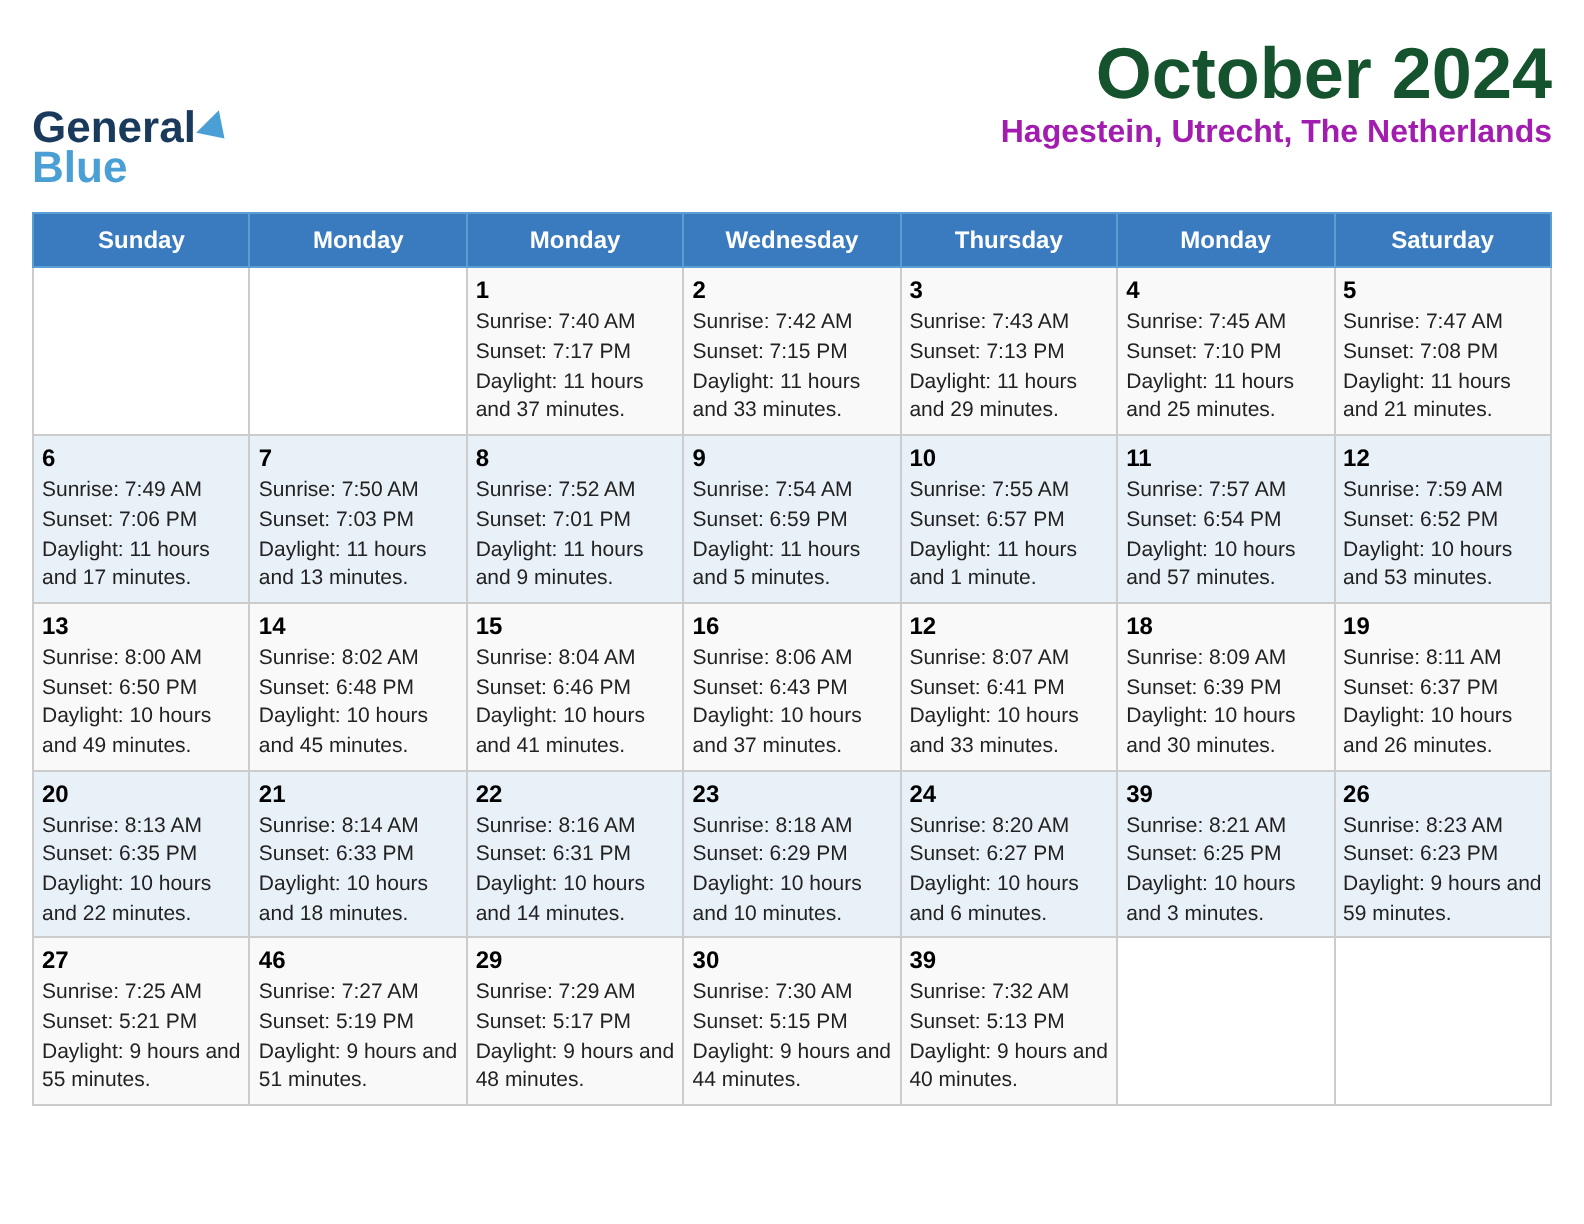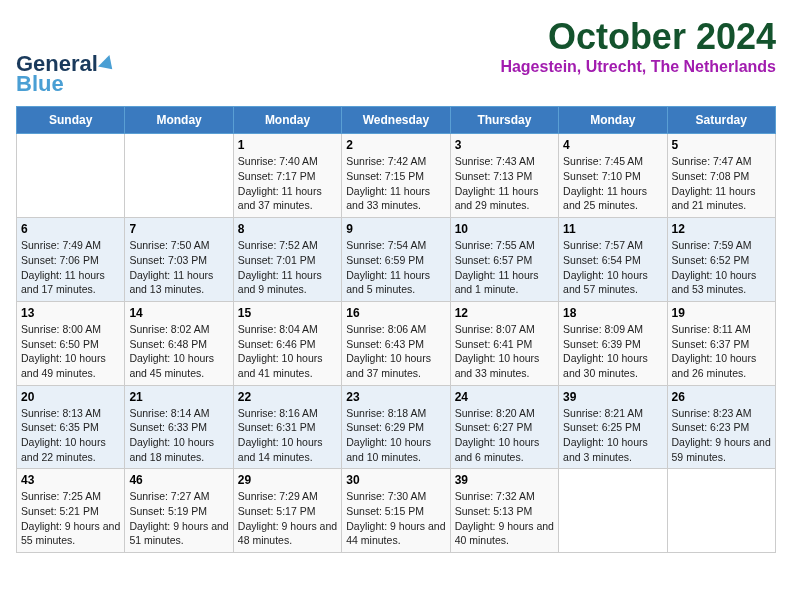--- a/index.html
+++ b/index.html
@@ -137,21 +137,21 @@
       <tr>
         <td><span class="day-num">20</span><span class="cell-text">Sunrise: 8:13 AM<br>Sunset: 6:35 PM<br>Daylight: 10 hours and 22 minutes.</span></td>
         <td><span class="day-num">21</span><span class="cell-text">Sunrise: 8:14 AM<br>Sunset: 6:33 PM<br>Daylight: 10 hours and 18 minutes.</span></td>
         <td><span class="day-num">22</span><span class="cell-text">Sunrise: 8:16 AM<br>Sunset: 6:31 PM<br>Daylight: 10 hours and 14 minutes.</span></td>
         <td><span class="day-num">23</span><span class="cell-text">Sunrise: 8:18 AM<br>Sunset: 6:29 PM<br>Daylight: 10 hours and 10 minutes.</span></td>
         <td><span class="day-num">24</span><span class="cell-text">Sunrise: 8:20 AM<br>Sunset: 6:27 PM<br>Daylight: 10 hours and 6 minutes.</span></td>
         <td><span class="day-num">39</span><span class="cell-text">Sunrise: 8:21 AM<br>Sunset: 6:25 PM<br>Daylight: 10 hours and 3 minutes.</span></td>
         <td><span class="day-num">26</span><span class="cell-text">Sunrise: 8:23 AM<br>Sunset: 6:23 PM<br>Daylight: 9 hours and 59 minutes.</span></td>
       </tr>
       <tr>
-        <td><span class="day-num">43</span><span class="cell-text">Sunrise: 7:25 AM<br>Sunset: 5:21 PM<br>Daylight: 9 hours and 55 minutes.</span></td>
+        <td><span class="day-num">27</span><span class="cell-text">Sunrise: 7:25 AM<br>Sunset: 5:21 PM<br>Daylight: 9 hours and 55 minutes.</span></td>
         <td><span class="day-num">46</span><span class="cell-text">Sunrise: 7:27 AM<br>Sunset: 5:19 PM<br>Daylight: 9 hours and 51 minutes.</span></td>
         <td><span class="day-num">29</span><span class="cell-text">Sunrise: 7:29 AM<br>Sunset: 5:17 PM<br>Daylight: 9 hours and 48 minutes.</span></td>
         <td><span class="day-num">30</span><span class="cell-text">Sunrise: 7:30 AM<br>Sunset: 5:15 PM<br>Daylight: 9 hours and 44 minutes.</span></td>
         <td><span class="day-num">39</span><span class="cell-text">Sunrise: 7:32 AM<br>Sunset: 5:13 PM<br>Daylight: 9 hours and 40 minutes.</span></td>
         <td class="empty-cell">&nbsp;</td>
         <td class="empty-cell">&nbsp;</td>
       </tr>
     </tbody>
 </table>
 

